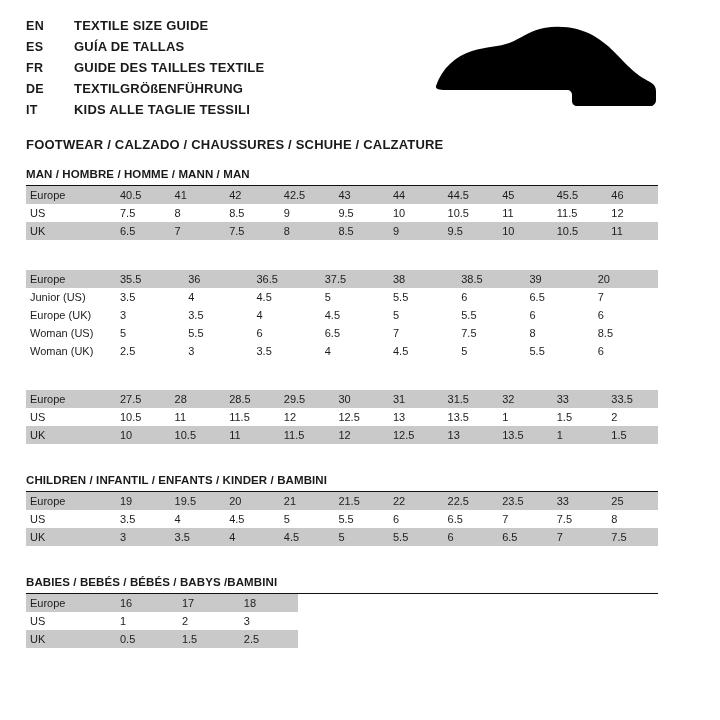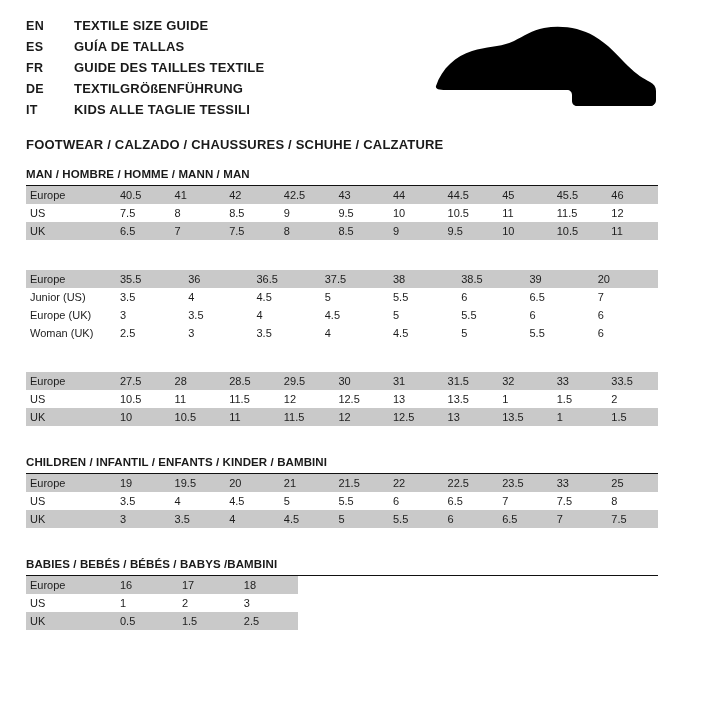--- a/index.html
+++ b/index.html
@@ -246,20 +246,31 @@
               <td>3</td>
               <td>3.5</td>
               <td>4</td>
               <td>4.5</td>
               <td>5</td>
               <td>5.5</td>
               <td>6</td>
               <td>6</td>
             </tr>
             <tr>
+              <td class="rowlabel">Woman (US)</td>
+              <td>5</td>
+              <td>5.5</td>
+              <td>6</td>
+              <td>6.5</td>
+              <td>7</td>
+              <td>7.5</td>
+              <td>8</td>
+              <td>8.5</td>
+            </tr>
+            <tr>
               <td class="rowlabel">Woman (UK)</td>
               <td>2.5</td>
               <td>3</td>
               <td>3.5</td>
               <td>4</td>
               <td>4.5</td>
               <td>5</td>
               <td>5.5</td>
               <td>6</td>
             </tr>

